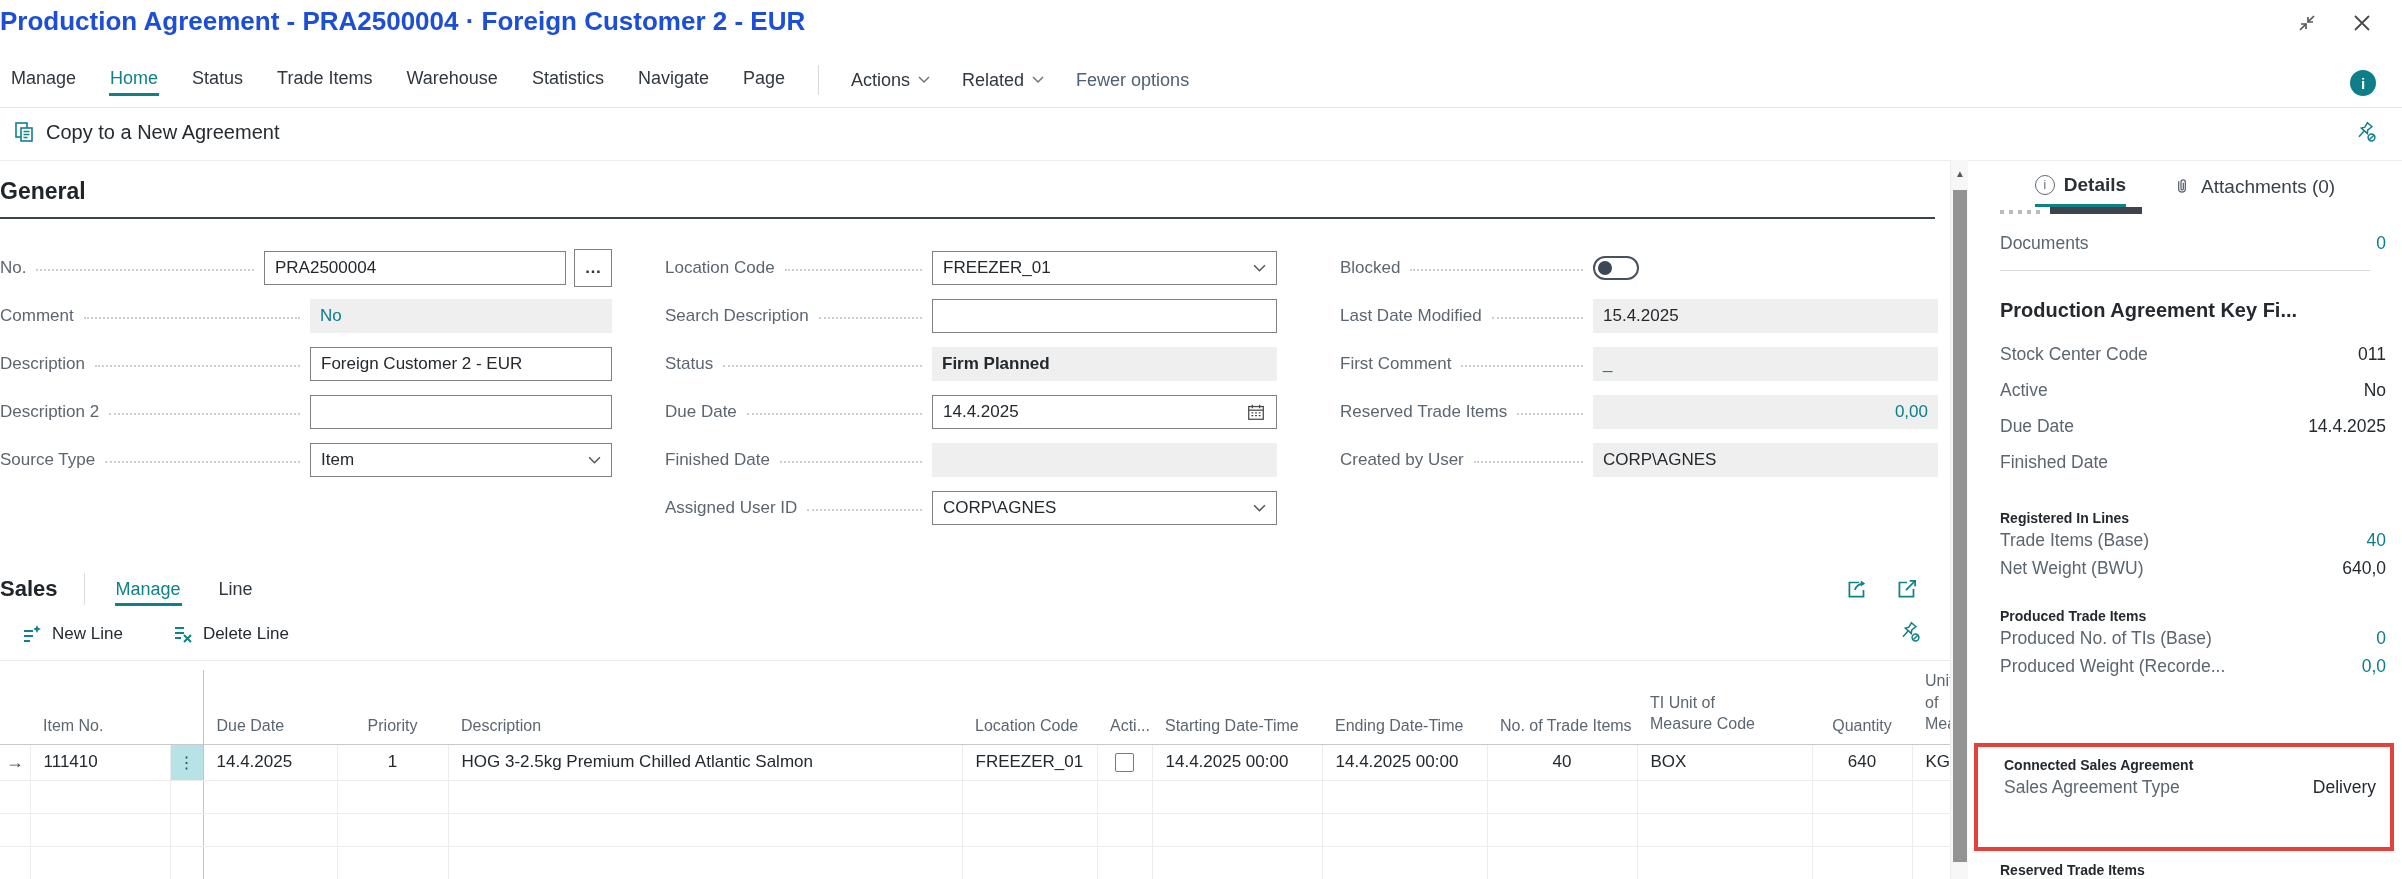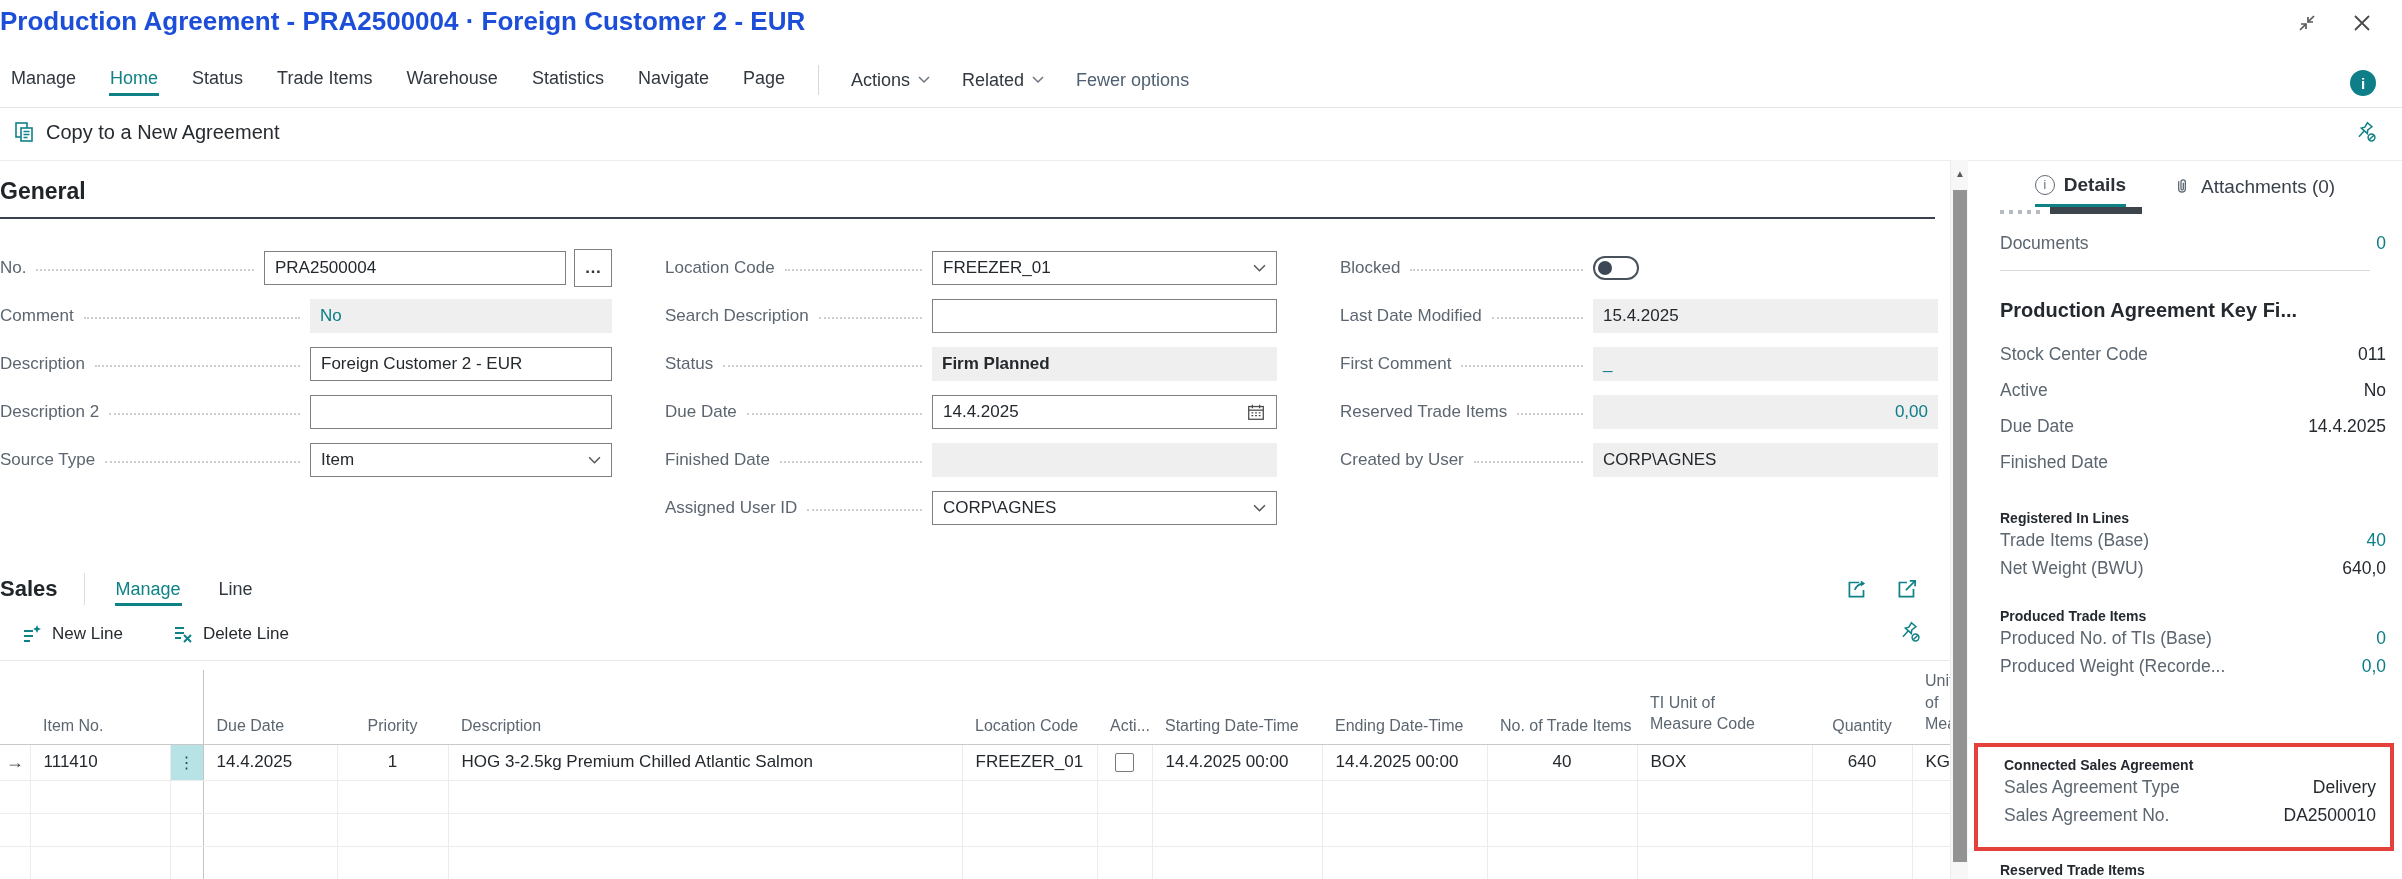--- a/index.html
+++ b/index.html
@@ -566,20 +566,16 @@
     <span class="pl">Produced Weight (Recorde...</span>
     <span class="pv teal">0,0</span>
   </div>
 
   <div class="redbox">
     <div class="phead ph-sub" style="margin-left:26px;">Connected Sales Agreement</div>
     <div class="prow srow" style="margin-left:26px;margin-right:14px;">
       <span class="pl">Sales Agreement Type</span>
       <span class="pv">Delivery</span>
     </div>
-    <div class="prow srow" style="margin-left:26px;margin-right:14px;">
-      <span class="pl">Sales Agreement No.</span>
-      <span class="pv">DA2500010</span>
-    </div>
   </div>
 
   <div class="phead ph-sub abs" style="top:702px;left:0;">Reserved Trade Items</div>
 </div>
 
 </body></html>

